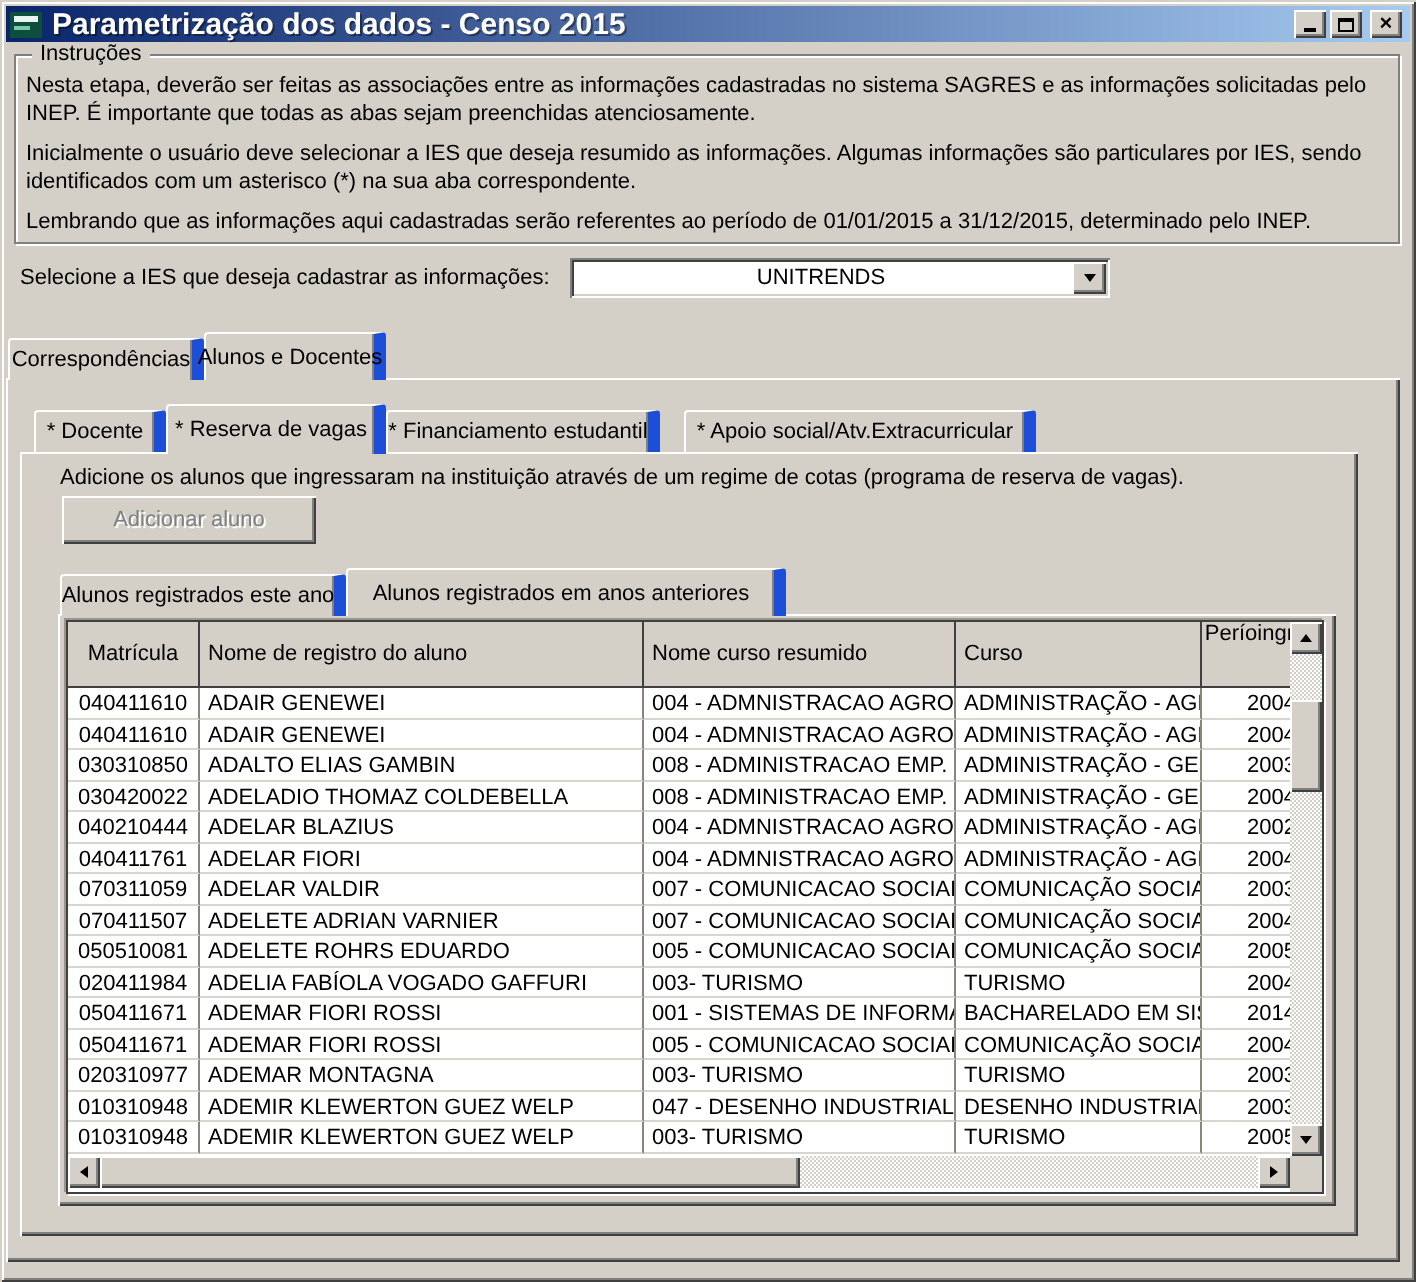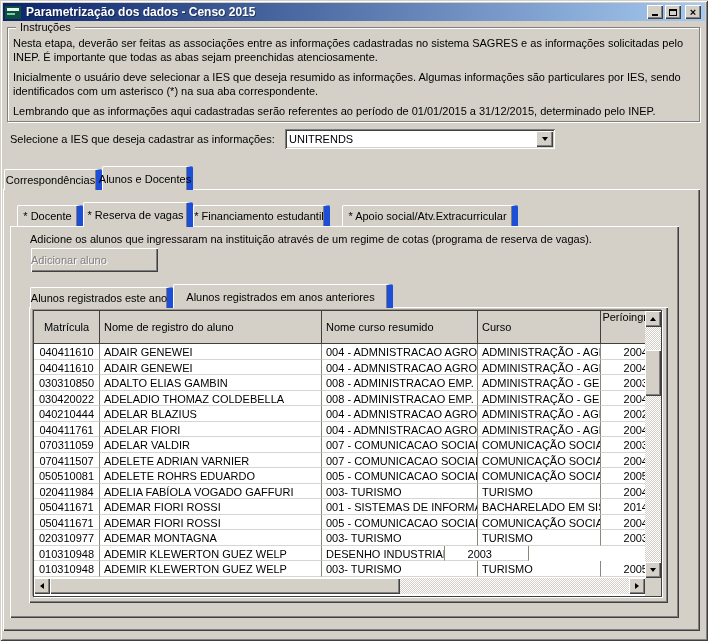--- a/index.html
+++ b/index.html
@@ -15,21 +15,21 @@
 
   
   .titlebar {
     position:absolute; left:3px; top:3px; width:702px; height:18px;
     background:linear-gradient(to right,#0a246a,#a6caf0);
     display:flex; align-items:center; padding:0 2px;
   }
   .app-icon { width:16px; height:13px; background:#0e4e3e; position:relative; flex:0 0 auto; }
   .app-icon::before { content:""; position:absolute; left:2px; top:2px; width:12px; height:3px; background:#e8f5ee; }
   .app-icon::after  { content:""; position:absolute; left:2px; top:7px; width:8px; height:2px; background:#7fc8a8; }
-  .title-text { color:#fff; font-weight:bold; font-size:12px; margin-left:5px; white-space:nowrap;
+  .title-text { color:#fff; font-weight:bold; font-size:15px; margin-left:5px; white-space:nowrap;
                 text-shadow:1px 1px 0 rgba(0,0,0,.4); }
   .tb-buttons { position:absolute; right:4px; top:2px; display:flex; }
   .tb-btn {
     width:16px; height:14px; background:#d4d0c8; margin-left:2px;
     box-shadow: inset 1px 1px 0 #fff, inset -1px -1px 0 #404040, inset -2px -2px 0 #808080;
     display:flex; align-items:center; justify-content:center; cursor:default;
   }
   .tb-btn.close { margin-left:4px; }
   .glyph-min { width:6px; height:2px; background:#000; margin-top:6px; }
   .glyph-max { width:8px; height:7px; border:1px solid #000; border-top-width:2px; }
@@ -46,21 +46,21 @@
   }
   .groupbox-text { padding:8px 6px 0 5px; }
   .groupbox-text p { line-height:14px; margin-bottom:6px; }
 
   
   .ies-label { position:absolute; left:10px; top:133px; }
   .combo {
     position:absolute; left:285px; top:129px; width:270px; height:20px; background:#fff;
     box-shadow: inset 1px 1px 0 #808080, inset -1px -1px 0 #fff,
                 inset 2px 2px 0 #404040, inset -2px -2px 0 #d4d0c8;
-    display:flex; align-items:center;
+    display:flex; align-items:center;text-align:center;
   }
   .combo-value { flex:1; padding:0 4px; white-space:nowrap; overflow:hidden; }
   .combo-btn {
     width:17px; height:16px; margin-right:2px; background:#d4d0c8;
     box-shadow: inset 1px 1px 0 #fff, inset -1px -1px 0 #404040, inset -2px -2px 0 #808080;
     display:flex; align-items:center; justify-content:center;
   }
 
   
   .tab {
@@ -90,21 +90,21 @@
   .tab-docente { left:17px;  top:205px; width:66px;  height:21px; z-index:4; }
   .tab-reserva { left:83px;  top:202px; width:110px; height:25px; }
   .tab-finan   { left:193px; top:205px; width:137px; height:21px; z-index:4; }
   .tab-apoio   { left:342px; top:205px; width:176px; height:21px; z-index:4; }
   .sub-page    { left:10px;  top:226px; width:669px; height:392px; }
 
   .reserva-desc { position:absolute; left:30px; top:233px; z-index:6; }
   .add-btn {
     position:absolute; left:31px; top:248px; width:127px; height:24px; background:#d4d0c8;
     box-shadow: inset 1px 1px 0 #fff, inset -1px -1px 0 #404040, inset -2px -2px 0 #808080;
-    display:flex; align-items:center; justify-content:flex-start; z-index:6;
+    display:flex; align-items:center; justify-content:center; z-index:6;
     color:#808080; text-shadow:1px 1px 0 #fff;
   }
 
   
   .tab-esteano  { left:30px;  top:287px; width:143px; height:21px; z-index:6; }
   .tab-anterior { left:173px; top:284px; width:220px; height:24px; z-index:7; }
   .inner-page   { left:29px;  top:307px; width:639px; height:296px; z-index:5; }
 
   
   .grid-wrap {
@@ -330,20 +330,21 @@
         <div class="grid-row">
           <div class="cell c0">020310977</div>
           <div class="cell c1">ADEMAR MONTAGNA</div>
           <div class="cell c2">003- TURISMO</div>
           <div class="cell c3">TURISMO</div>
           <div class="cell c4">2003</div>
         </div>
         <div class="grid-row">
           <div class="cell c0">010310948</div>
           <div class="cell c1">ADEMIR KLEWERTON GUEZ WELP</div>
+          <div class="cell c2">047 - DESENHO INDUSTRIAL</div>
           <div class="cell c3">DESENHO INDUSTRIAL</div>
           <div class="cell c4">2003</div>
         </div>
         <div class="grid-row">
           <div class="cell c0">010310948</div>
           <div class="cell c1">ADEMIR KLEWERTON GUEZ WELP</div>
           <div class="cell c2">003- TURISMO</div>
           <div class="cell c3">TURISMO</div>
           <div class="cell c4">2005</div>
         </div>

